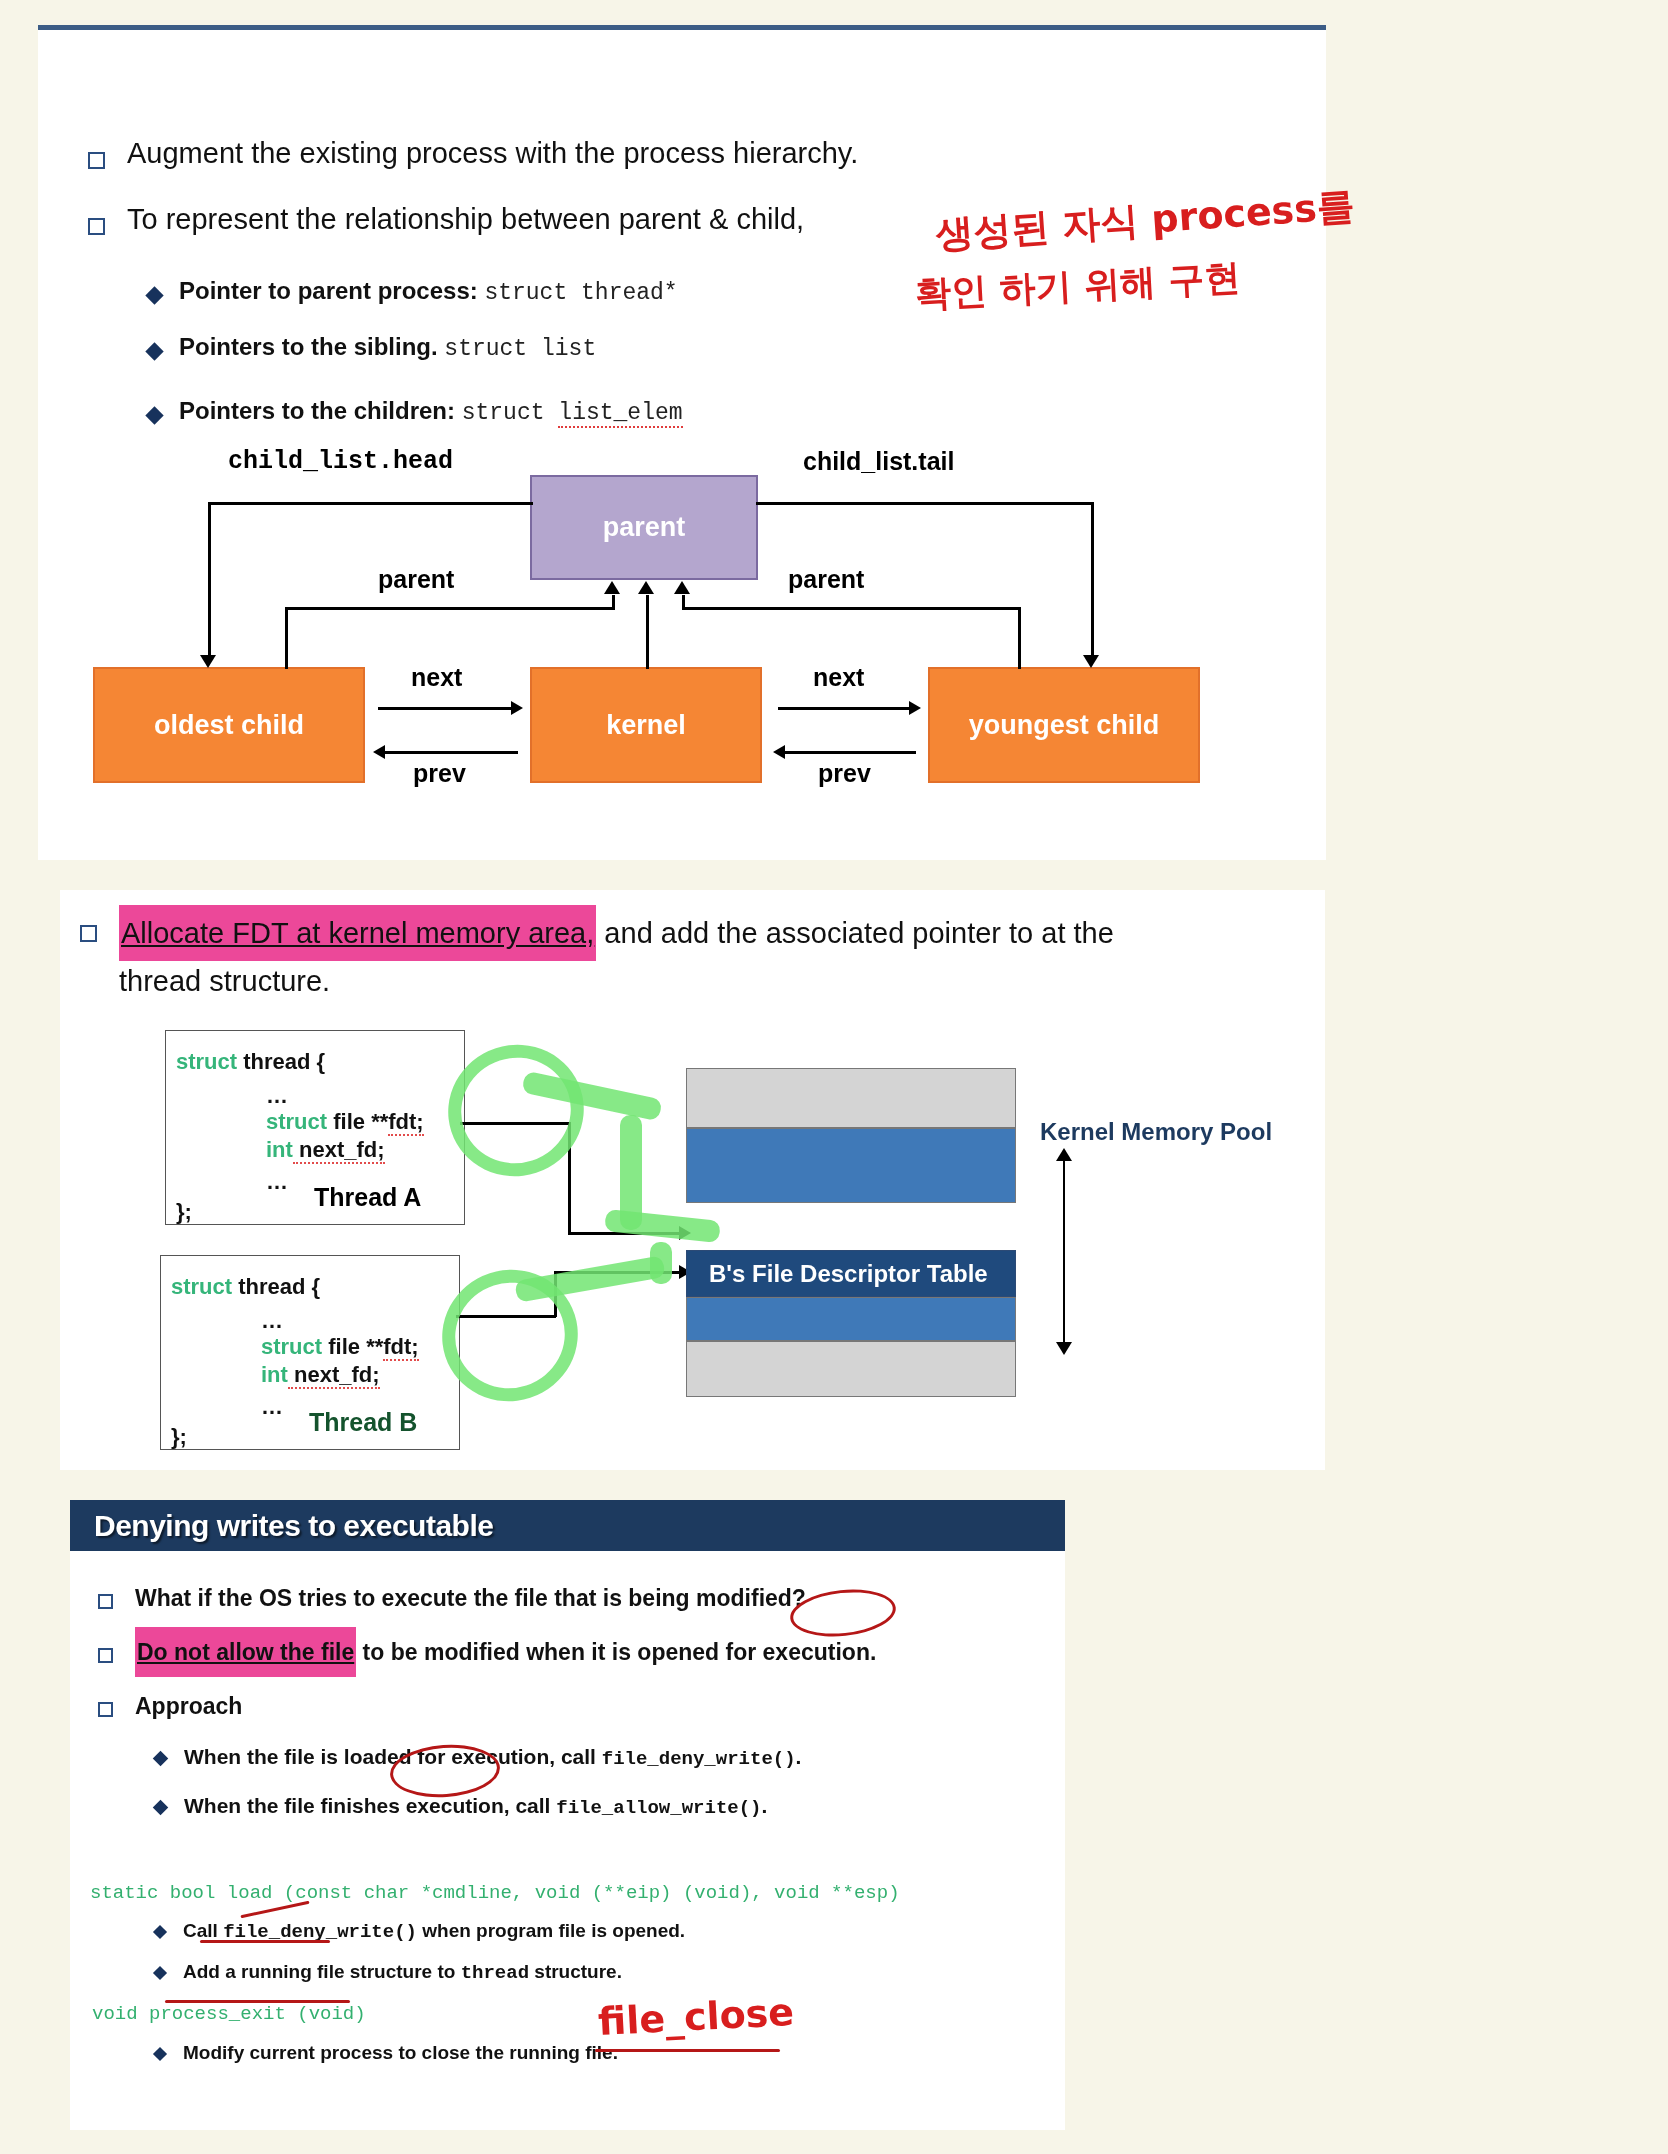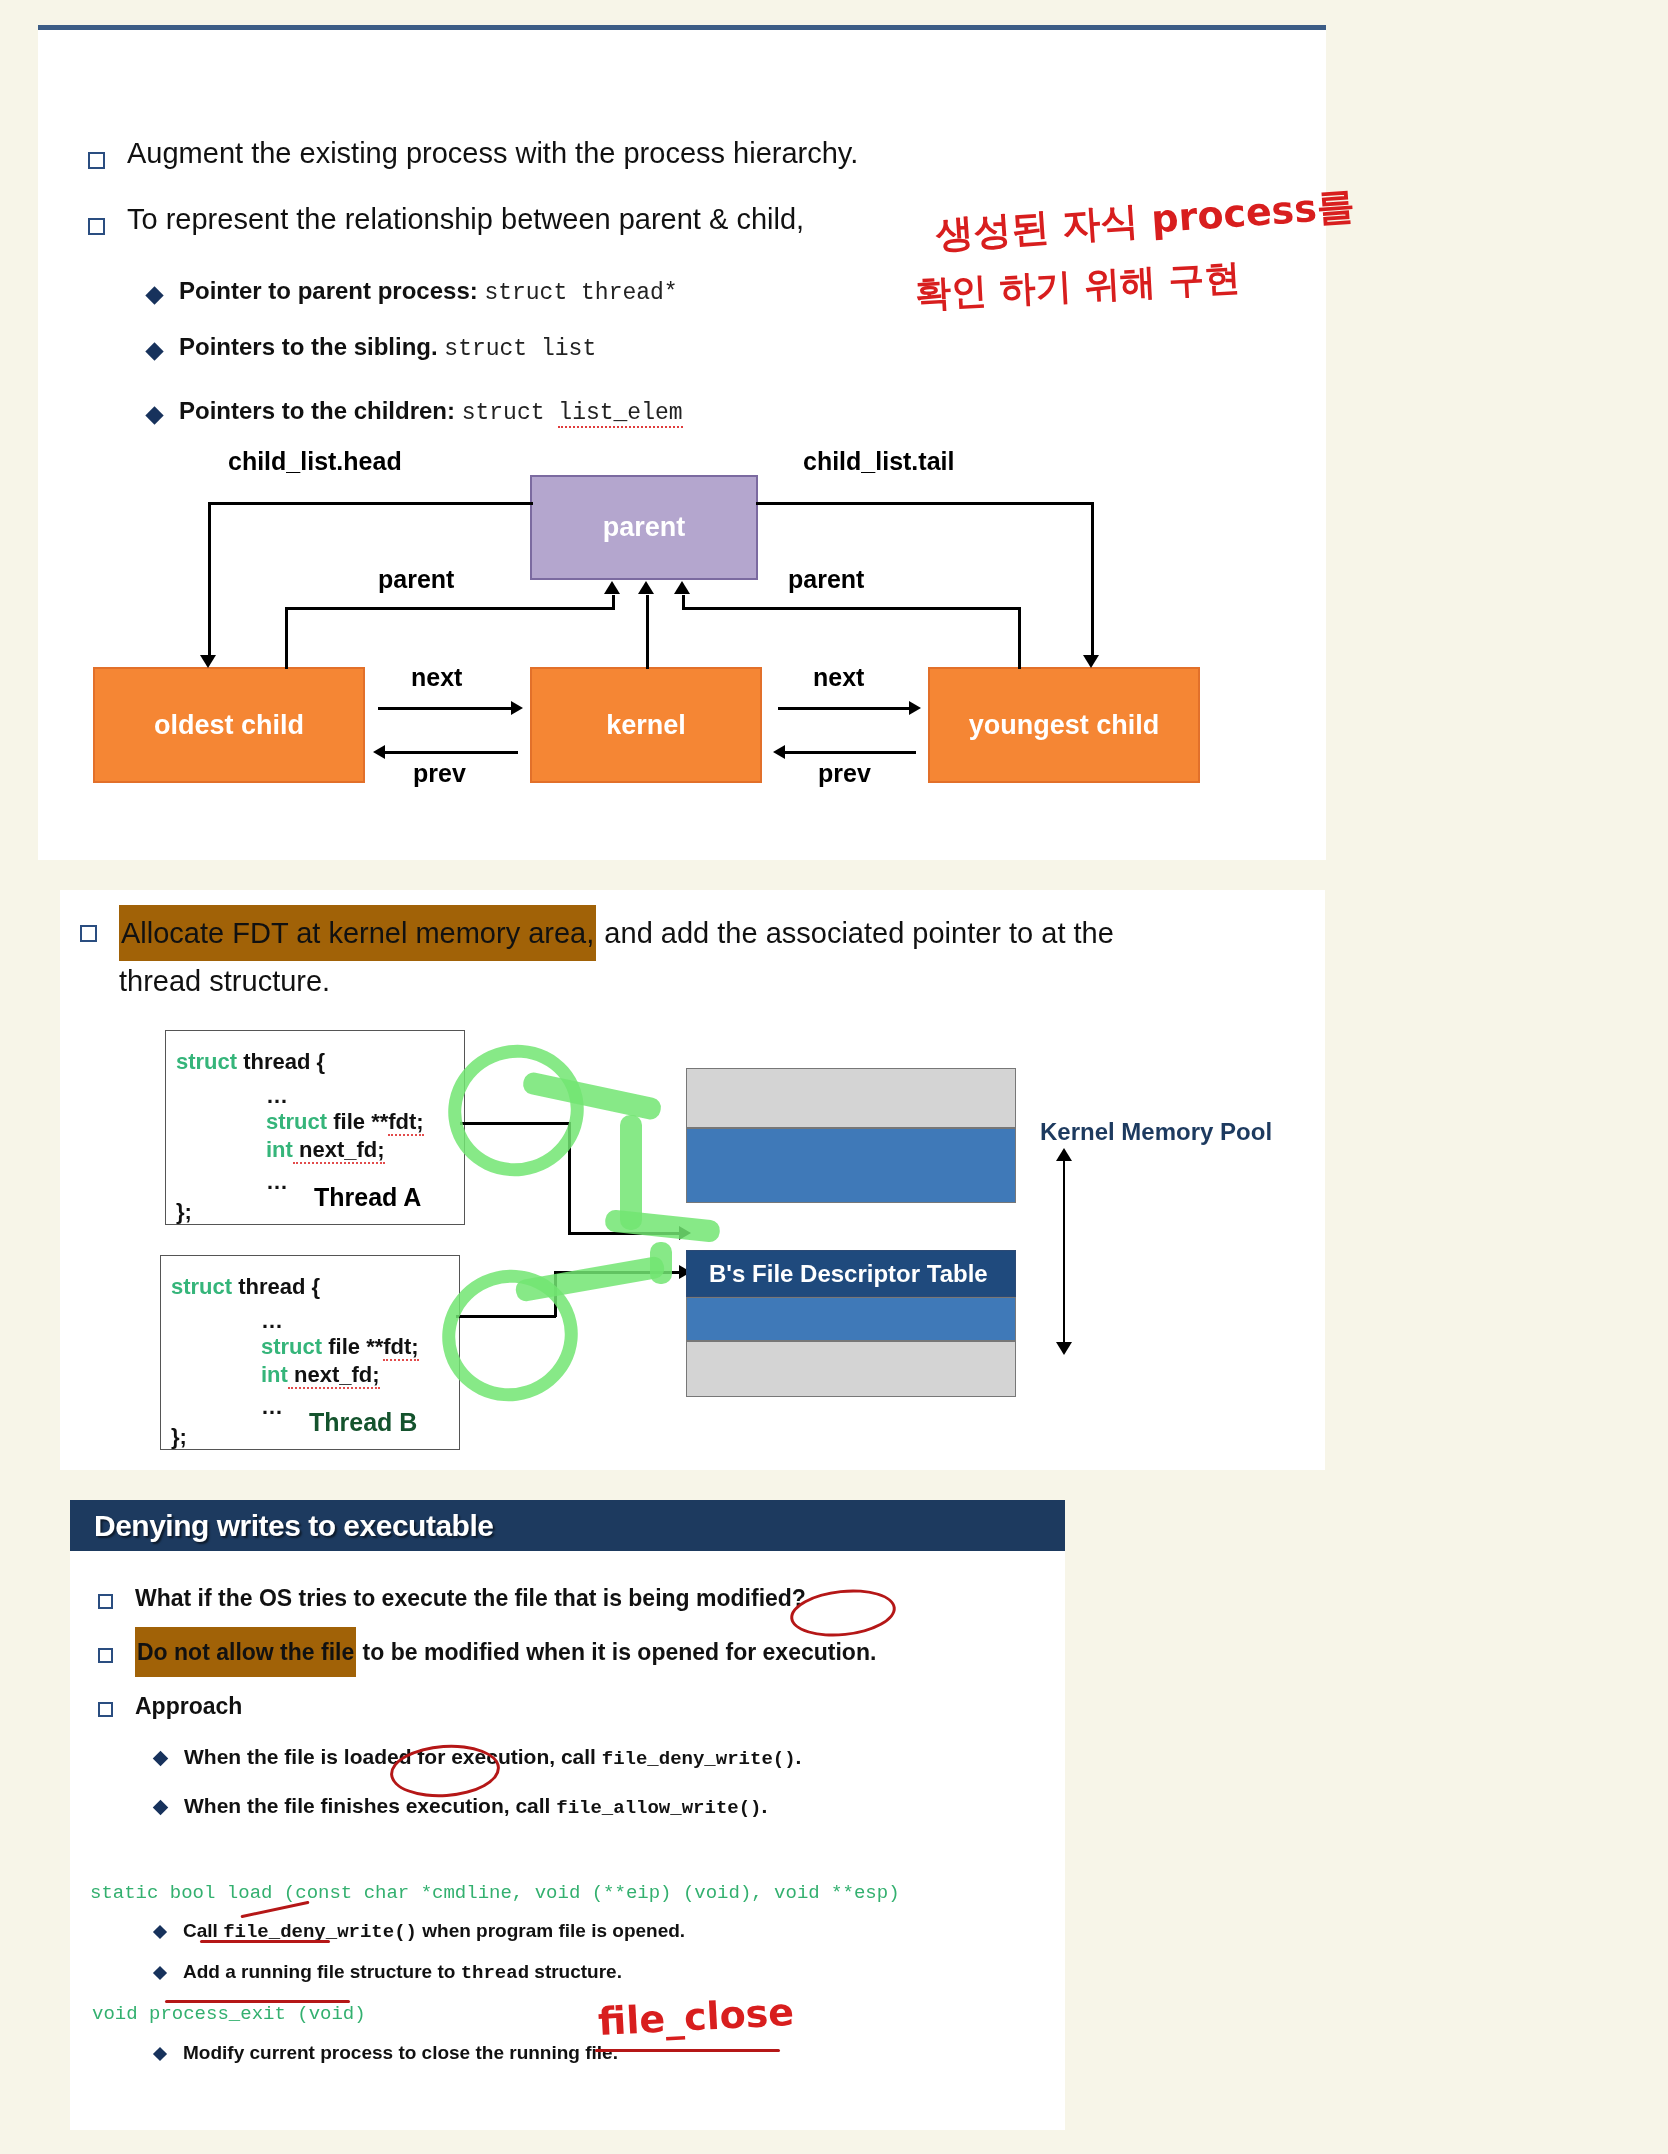--- a/index.html
+++ b/index.html
@@ -67,21 +67,21 @@
   .codebox{position:absolute;border:1.5px solid #555;background:#fff;box-sizing:border-box;}
   .kw{color:#35b57a;}
   .cline{font-size:22px;color:#111;font-weight:600;line-height:1.28;margin-top:9px;}
   .wavy{border-bottom:2px dotted #e24b4b;}
   .memblk{position:absolute;box-sizing:border-box;border:1px solid #777;}
   .fdt-row{position:absolute;box-sizing:border-box;border:1px solid #2c4a75;
            display:flex;align-items:center;color:#fff;font-size:24px;font-weight:600;padding-left:22px;}
 
   
   #slide3{left:70px;top:1500px;width:995px;height:630px;}
-  .hltgreen{background:#a16207;padding:12px 2px;}
+  .hltgreen{background:#ec4899;padding:12px 2px;text-decoration:underline;}
   .b3{font-size:23px;color:#111;font-weight:600;}
   .b3s{font-size:19px;color:#111;font-weight:600;}
   .codeln{font-family:"Liberation Mono", monospace;font-size:19px;}
   .cgreen{color:#33b06f;}
 
   
   .hand{
     position:absolute;color:#d81e1e;
     font-family:"DejaVu Sans", sans-serif;
     font-weight:600;
@@ -143,21 +143,21 @@
   </div>
 
   <div id="hier">
 
     <div class="box parent" style="left:492px;top:20px;width:228px;height:105px;">parent</div>
 
     <div class="box child" style="left:55px;top:212px;width:272px;height:116px;">oldest child</div>
     <div class="box child" style="left:492px;top:212px;width:232px;height:116px;">kernel</div>
     <div class="box child" style="left:890px;top:212px;width:272px;height:116px;">youngest child</div>
 
-    <div class="lbl" style="left:190px;top:-8px;">child_list.head</div>
+    <div class="lbl" style="left:190px;top:-8px;font-family:Liberation Mono, monospace;">child_list.head</div>
     <div class="lbl" style="left:765px;top:-8px;">child_list.tail</div>
     <div class="lbl" style="left:340px;top:110px;">parent</div>
     <div class="lbl" style="left:750px;top:110px;">parent</div>
     <div class="lbl" style="left:373px;top:208px;">next</div>
     <div class="lbl" style="left:775px;top:208px;">next</div>
     <div class="lbl" style="left:375px;top:304px;">prev</div>
     <div class="lbl" style="left:780px;top:304px;">prev</div>
 
     <div class="ln hl" style="left:170px;top:47px;width:325px;"></div>
     <div class="ln vl" style="left:170px;top:47px;height:160px;"></div>

